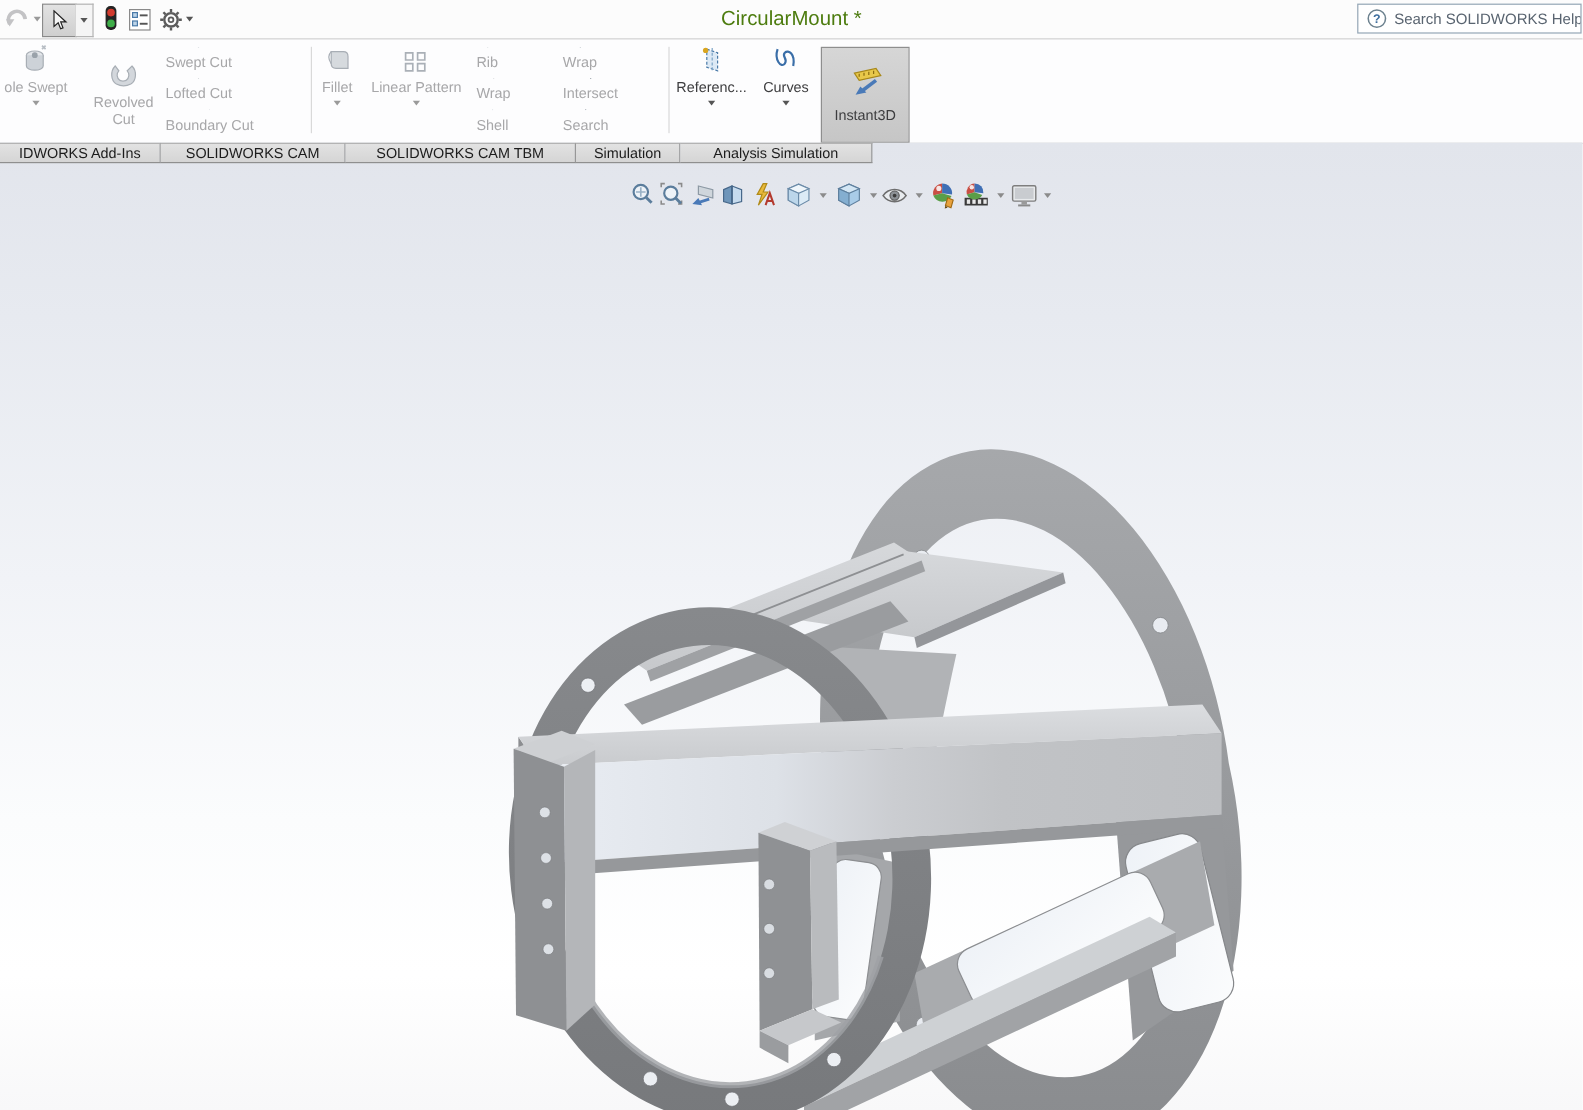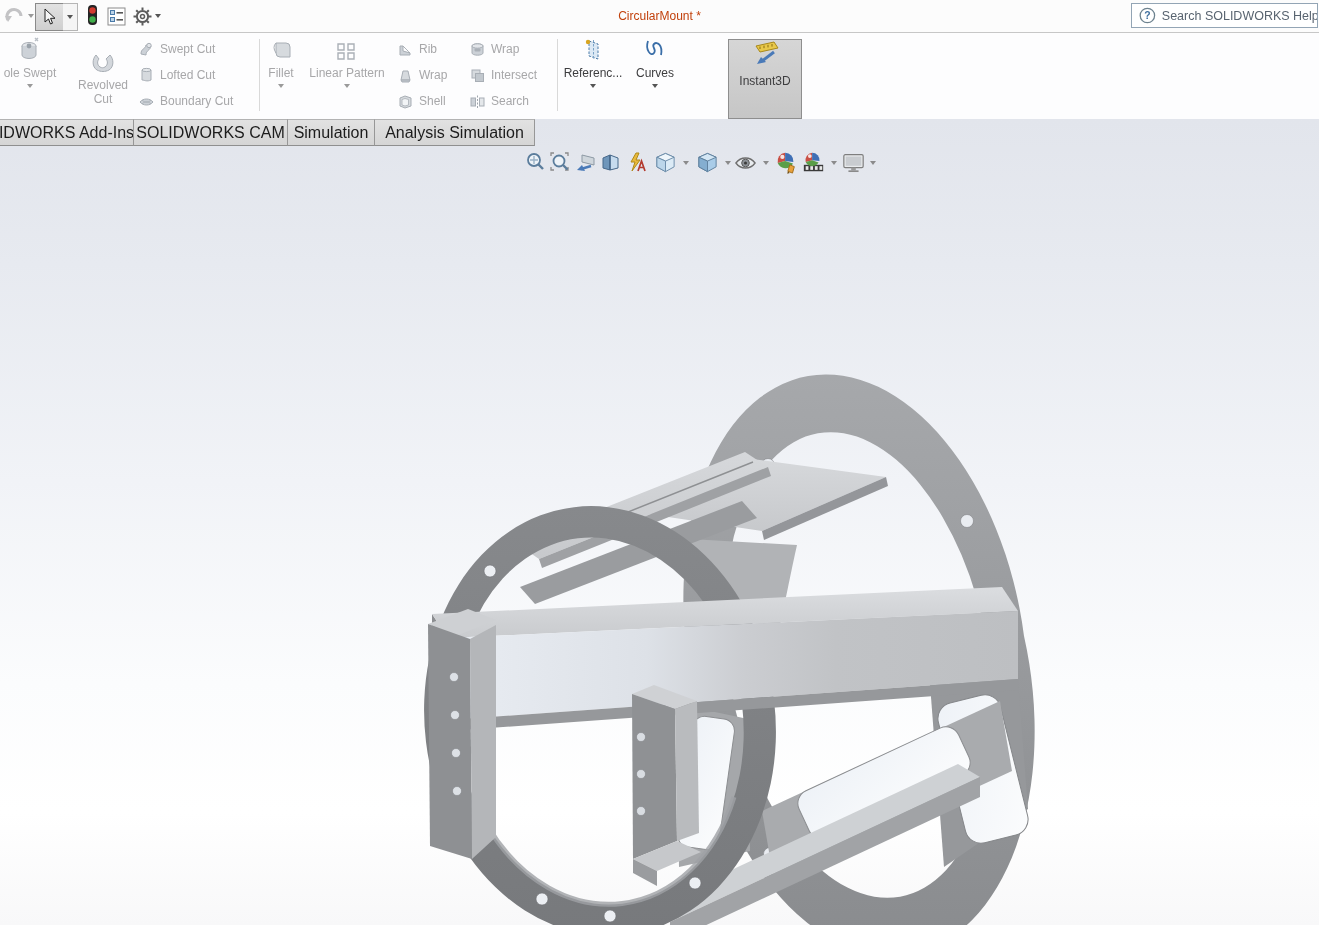--- a/index.html
+++ b/index.html
@@ -12,49 +12,49 @@
             background:#fcfcfc;border-bottom:1px solid #c7c7c7;}
   .tb-icon{position:absolute;top:4px;height:24px;display:flex;align-items:center;justify-content:center;}
   #select-btn{position:absolute;left:35px;top:3px;width:27px;height:26px;
               background:linear-gradient(#e2e2e2,#cfcfcf);border:1px solid #8a8a8a;
               display:flex;align-items:center;justify-content:center;}
   #select-caret-box{position:absolute;left:63px;top:3px;width:14px;height:26px;
               border:1px solid #b5b5b5;border-left:none;display:flex;align-items:center;justify-content:center;background:#f5f5f5;}
   .caret{width:0;height:0;border-left:3.5px solid transparent;border-right:3.5px solid transparent;border-top:4px solid #555;}
   .caret.dim{border-top-color:#9a9a9a;}
   #win-title{position:absolute;left:0;right:0;top:0;height:32px;display:flex;align-items:center;justify-content:center;
-             font-size:12px;color:#c2410c;pointer-events:none;}
+             font-size:17px;color:#4d7c0f;pointer-events:none;}
   #help-search{position:absolute;right:1px;top:3px;width:187px;height:25px;background:#fff;
                border:1px solid #93a5b5;display:flex;align-items:center;gap:6px;padding-left:7px;box-sizing:border-box;}
   #help-search .ph{font-size:12.5px;color:#596470;white-space:nowrap;overflow:hidden;}
 
   
   #ribbon{position:absolute;left:0;top:33px;width:1319px;height:86px;background:#fdfdfe;
           border-bottom:1px solid #bbb;box-sizing:content-box;}
   .rib-sep{position:absolute;top:6px;width:1px;height:72px;background:#d9d9d9;}
   .rib-big{position:absolute;display:flex;flex-direction:column;align-items:center;font-size:12px;line-height:14px;}
   .rib-big .lbl{text-align:center;margin-top:3px;}
   .rib-big .flyout{margin-top:4px;}
-  .rib-small{position:absolute;display:flex;align-items:center;gap:5px;font-size:12px;height:20px;}
+  .rib-small{position:absolute;display:flex;align-items:center;gap:5px;font-size:12px;height:20px;flex-direction:column;}
   .disabled{color:#a7a7a9;}
   .enabled{color:#3d3d3f;}
   #instant3d-btn{position:absolute;left:684px;top:6px;width:72px;height:78px;
                  background:linear-gradient(#d6d6d6,#c6c6c6);border:1px solid #8e8e8e;
-                 display:flex;flex-direction:column;align-items:center;gap:6px;
-                 font-size:12px;margin-left:44px;}
+                 display:flex;flex-direction:column;align-items:center;justify-content:center;gap:6px;
+                 font-size:12px;}
 
   
   #viewport{position:absolute;left:0;top:119px;width:1319px;height:806px;
             background:linear-gradient(180deg,#e2e5ec 0%,#e7eaf0 18%,#f1f3f7 45%,#fbfcfd 70%,#ffffff 86%,#f8f8f9 100%);}
 
   
   #cmd-tabs{position:absolute;left:0;top:0;height:28px;display:flex;}
-  .cmd-tab{height:27px;box-sizing:border-box;background:linear-gradient(#e2e2e2,#d5d5d5);
+  .cmd-tab{height:17px;box-sizing:border-box;background:linear-gradient(#e2e2e2,#d5d5d5);
            border-right:1px solid #979797;border-bottom:1px solid #8f8f8f;border-top:1px solid #b3b3b3;
-           display:flex;align-items:center;justify-content:center;font-size:16px;color:#1c1c1c;white-space:nowrap;overflow:hidden;}
+           display:flex;align-items:center;justify-content:center;font-size:12px;color:#1c1c1c;white-space:nowrap;overflow:hidden;}
 
   
   .hud-icon{position:absolute;top:151px;width:23px;height:23px;display:flex;align-items:center;justify-content:center;}
   .hud-caret{position:absolute;top:160px;width:10px;height:10px;display:flex;align-items:center;justify-content:center;}
   .hud-caret .caret{border-top-color:#8b8b8b;}
 
   #model-svg{position:absolute;left:400px;top:250px;}
 </style>
 </head>
 <body>
@@ -275,20 +275,21 @@
       </svg>
       <span>Instant3D</span>
     </div>
   </div>
 
   <div id="viewport">
 
     <div id="cmd-tabs">
       <div class="cmd-tab" style="width:134px">IDWORKS Add-Ins</div>
       <div class="cmd-tab" style="width:154px">SOLIDWORKS CAM</div>
+      <div class="cmd-tab" style="width:192px">SOLIDWORKS CAM TBM</div>
       <div class="cmd-tab" style="width:87px">Simulation</div>
       <div class="cmd-tab" style="width:160px">Analysis Simulation</div>
     </div>
 
     <span class="hud-icon" style="left:524px;top:32px">
       <svg width="23" height="23" viewBox="0 0 23 23">
         <circle cx="10" cy="9" r="6" fill="#eef3f8" stroke="#5b7d9c" stroke-width="1.8"></circle>
         <line x1="14.5" y1="13.5" x2="19" y2="18" stroke="#5b7d9c" stroke-width="2.4"></line>
         <path d="M10 5 v8 M6 9 h8" stroke="#9ab2c6" stroke-width="1.4"></path>
       </svg>

